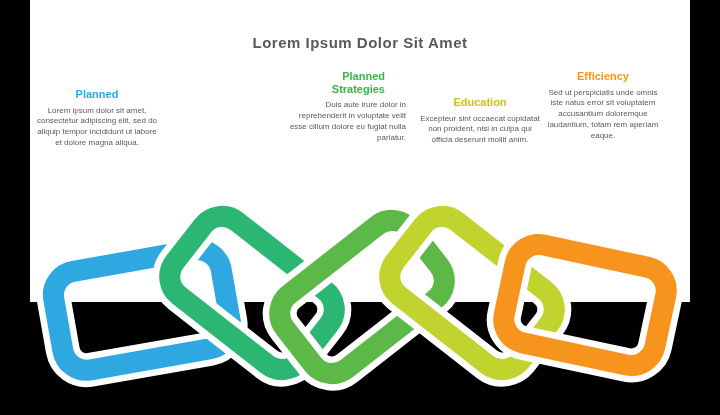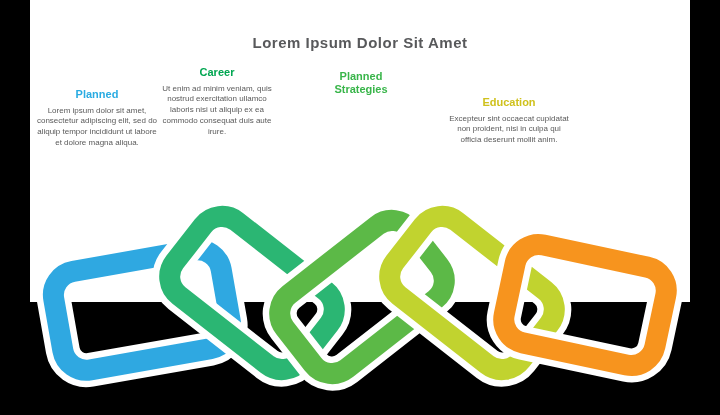--- a/index.html
+++ b/index.html
@@ -28,34 +28,35 @@
 
 <div class="panel">
 
   <div class="title">Lorem Ipsum Dolor Sit Amet</div>
 
   <div class="item" style="left:6px;top:88px;">
     <div class="heading" style="color: rgb(41, 171, 226);">Planned</div>
     <p class="body">Lorem ipsum dolor sit amet, consectetur adipiscing elit, sed do aliquip tempor incididunt ut labore et dolore magna aliqua.</p>
   </div>
 
-  <div class="item" style="left:126px;top:66px;">
-    <div class="heading" style="color: rgb(0, 166, 81);">Career</div>
-    <p class="body">Ut enim ad minim veniam, quis nostrud exercitation ullamco laboris nisi ut aliquip ex ea commodo consequat duis aute irure.</p>
+
+  <div class="item" style="left:254px;top:70px;text-align:right;">
+    <div class="heading" style="width: 80px; margin-left: 21px; color: rgb(57, 181, 74);">Planned Strategies</div>
+    <p class="body">Duis aute irure dolor in reprehenderit in voluptate velit esse cillum dolore eu fugiat nulla pariatur.</p>
   </div>
 
-  <div class="item" style="left:270px;top:70px;">
-    <div class="heading" style="width: 80px; margin-left: 21px; color: rgb(57, 181, 74);">Planned Strategies</div>
-  </div>
-
-  <div class="item" style="left:389px;top:96px;margin-left:29px;">
+  <div class="item" style="left:389px;top:96px;">
     <div class="heading" style="color: rgb(207, 193, 28);">Education</div>
     <p class="body">Excepteur sint occaecat cupidatat non proident, nisi in culpa qui officia deserunt mollit anim.</p>
   </div>
 
+  <div class="item" style="left:512px;top:70px;">
+    <div class="heading" style="color: rgb(247, 148, 30);">Efficiency</div>
+    <p class="body">Sed ut perspiciatis unde omnis iste natus error sit voluptatem accusantium doloremque laudantium, totam rem aperiam eaque.</p>
+  </div>
 
   <svg class="chain" viewBox="0 0 660 200">
 
     <g transform="translate(112,105) rotate(-10)">
       <rect x="-85" y="-50" width="170" height="100" rx="24" fill="none" stroke="#ffffff" stroke-width="34"></rect>
       <rect x="-85" y="-50" width="170" height="100" rx="24" fill="none" stroke-width="21" stroke="#2fa8e1"></rect>
     </g>
 
     <g transform="translate(222,88) rotate(38)">
       <rect x="-80" y="-47" width="160" height="94" rx="24" fill="none" stroke="#ffffff" stroke-width="34"></rect>

